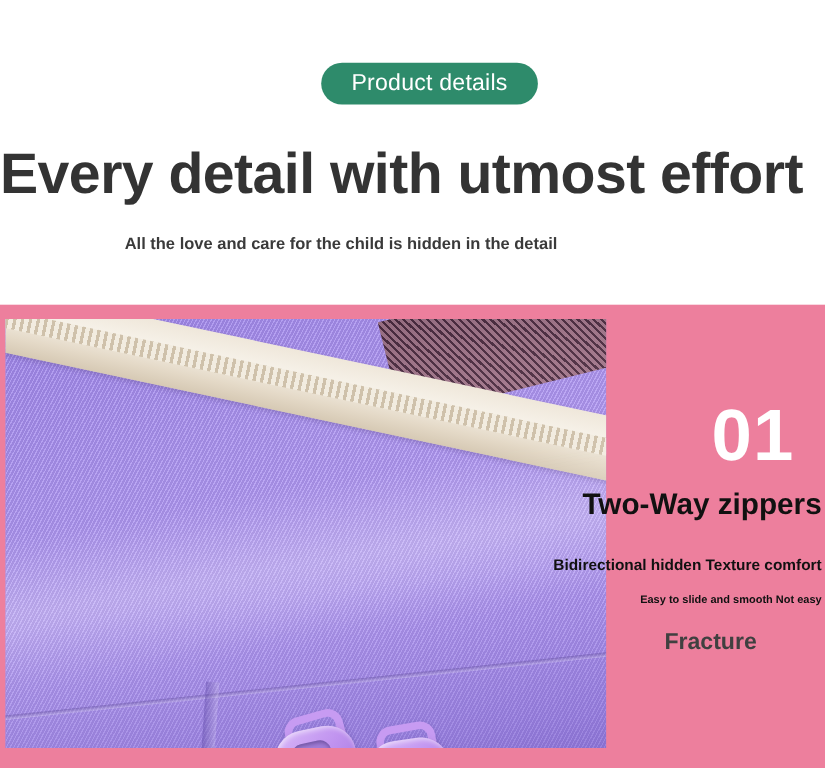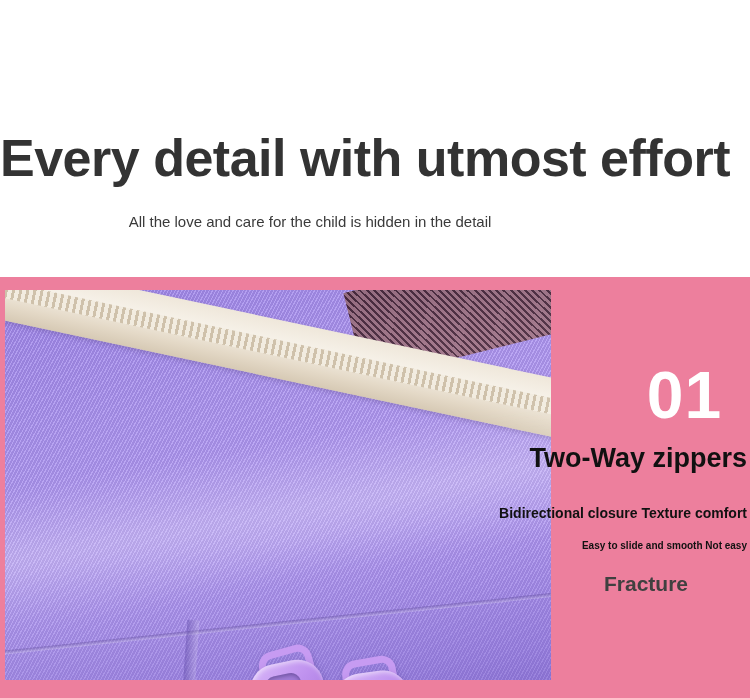--- a/index.html
+++ b/index.html
@@ -61,21 +61,21 @@
     white-space: nowrap;
   }
 
   #subhead {
     position: absolute;
     left: 0;
     top: 213px;
     width: 620px;
     text-align: center;
     font-size: 15px;
-    font-weight: normal;
+    font-weight: bold;
     color: #3a3a3a;
     white-space: nowrap;
   }
 
   
   #pink-panel {
     position: absolute;
     left: 0;
     top: 277px;
     width: 750px;
@@ -275,20 +275,23 @@
     white-space: nowrap;
   }
 </style>
 </head>
 <body>
 
 <div id="page">
 
   <div id="header">
 
+    <div id="badge">
+      <span id="badge-label">Product details</span>
+    </div>
 
     <div id="headline">Every detail with utmost effort</div>
 
     <div id="subhead">All the love and care for the child is hidden in the detail</div>
   </div>
 
   <div id="pink-panel"></div>
 
   <div id="photo">
     <div class="fabric"></div>
@@ -308,19 +311,19 @@
     <div class="slider slider-b">
       
     </div>
 
   </div>
 
   <div id="number">01</div>
 
   <div id="feature-title">Two-Way zippers</div>
 
-  <div id="desc-1">Bidirectional closure Texture comfort</div>
+  <div id="desc-1">Bidirectional hidden Texture comfort</div>
 
   <div id="desc-2">Easy to slide and smooth Not easy</div>
 
   <div id="desc-3">Fracture</div>
 
 </div>
 
 </body></html>

